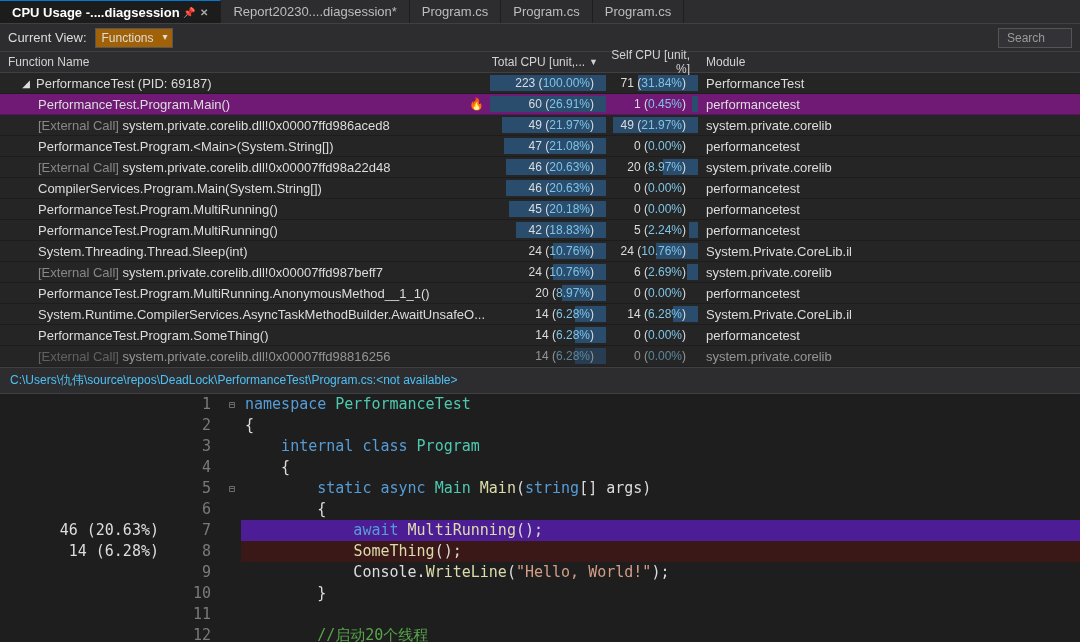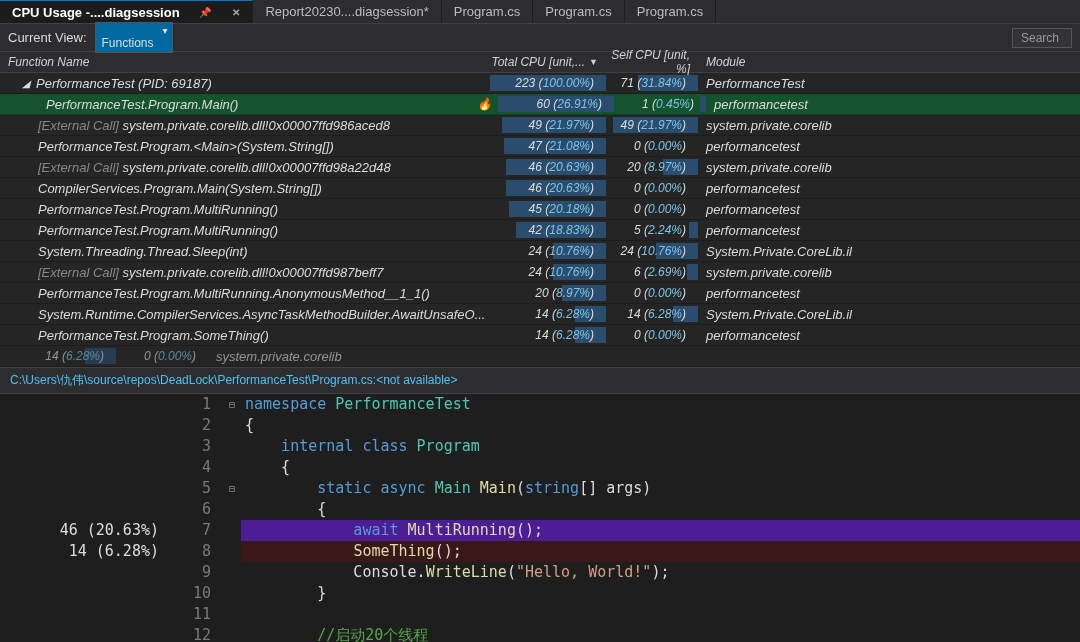--- a/index.html
+++ b/index.html
@@ -3,40 +3,40 @@
 <meta charset="utf-8">
 <style>
   * { box-sizing: border-box; margin: 0; padding: 0; }
   body {
     width: 1080px; height: 642px;
     background: #1e1e1e; color: #dcdcdc;
     font-family: "Segoe UI", sans-serif; font-size: 13px;
     overflow: hidden;
   }
   .tabs { display: flex; background: #2d2d30; border-bottom: 1px solid #3f3f46; height: 24px; }
-  .tab { padding: 3px 12px; color: #bdbdbd; display: flex; align-items: center; gap: 20px; border-right: 1px solid #1e1e1e; cursor: pointer; }
+  .tab { padding: 3px 12px; color: #bdbdbd; display: flex; align-items: center; gap: 4px; border-right: 1px solid #1e1e1e; cursor: pointer; }
   .tab.active { background: #1c1c1c; color: #fff; font-weight: 600; border-top: 1px solid #007acc; }
   .tab .pin, .tab .close { font-size: 10px; color: #aaa; }
   .toolbar { display: flex; align-items: center; background: #2d2d30; height: 28px; padding: 0 8px; gap: 0; border-bottom: 1px solid #3f3f46; justify-content: space-between; }
   .toolbar-left { display:flex; align-items:center; gap:8px; }
-  .select { background:#0369a1; border:1px solid #555; padding:13px 18px 2px 6px; color:#ddd; font-size:12px; position:relative; }
+  .select { background:#a16207; border:1px solid #555; padding:2px 18px 2px 6px; color:#ddd; font-size:12px; position:relative; }
   .select::after { content:"▾"; position:absolute; right:4px; top:2px; font-size:10px; color:#ddd; }
-  .search { background:#333337; border:1px solid #555; padding:2px 8px; color:#999; width:60px; font-size:12px; }
+  .search { background:#333337; border:1px solid #555; padding:2px 8px; color:#999; width:74px; font-size:12px; }
   .table { display:flex; flex-direction:column; background:#252526; }
-  .thead, .trow { display:flex; align-items:center; height:21px;font-style:italic; }
+  .thead, .trow { display:flex; align-items:center; height:21px; }
   .thead { background:#2d2d30; border-bottom:1px solid #3f3f46; color:#d2d2d2; font-size:12px; }
   .col-name { flex: 0 0 490px; padding-left:8px; display:flex; align-items:center; gap:4px; overflow:hidden; white-space:nowrap; }
   .col-total { flex: 0 0 116px; text-align:right; padding-right:8px; position:relative; }
   .col-self  { flex: 0 0 92px; text-align:right; padding-right:8px; position:relative; }
   .col-mod   { flex: 1; padding-left:8px; }
   .thead .col-total, .thead .col-self { display:flex; align-items:center; justify-content:flex-end; gap:4px;}
   .sort-ico { font-size:9px; }
   .fire { color:#ff9d3b; font-size:12px; }
   .trow { border-bottom:1px solid rgba(0,0,0,0.2); font-size:13px;}
-  .trow.sel { background:#14532d;padding-left:8px; }
+  .trow.sel { background:#701a75; }
   .indent { display:inline-block; }
   .tree-ico { color:#ddd; width:12px; display:inline-block; text-align:center; font-size:10px;}
   .bar-cell { position:relative; height:100%; display:flex; align-items:center; justify-content:flex-end; }
   .bar-bg { position:absolute; right:0; top:2px; bottom:2px; background:#2a4d6e; }
   .bar-txt { position:relative; z-index:1; padding-right:4px; font-size:12px; }
   .bar-txt .pct { color:#7ec4e6; }
   .path-bar { background:#2d2d30; color:#4ec1f4; font-size:12px; padding:4px 10px; border-top:1px solid #3f3f46; border-bottom:1px solid #3f3f46;}
   .code-pane { display:flex; background:#1e1e1e; height: 252px; font-family: Consolas, monospace; font-size:15px;}
   .metric-gutter { width:165px; text-align:right; padding-top:0; display:flex; flex-direction:column; }
   .metric-gutter .m-row { height:21px; line-height:21px; color:#ddd; padding-right:6px; }
@@ -288,20 +288,24 @@
           <div class="bar-bg" style="width: 27%;"></div>
           <span class="bar-txt">14 (<span class="pct">6.28%</span>)</span>
         </div>
         <div class="col-self bar-cell">
           <div class="bar-bg" style="width: 0%;"></div>
           <span class="bar-txt">0 (<span class="pct">0.00%</span>)</span>
         </div>
         <div class="col-mod">performancetest</div>
       </div>
       <div class="trow" style="opacity: 0.6;">
+        <div class="col-name">
+          <span class="indent" style="width: 26px;"></span>
+          <span><span class="muted">[External Call] </span>system.private.corelib.dll!0x00007ffd98816256</span>
+        </div>
         <div class="col-total bar-cell">
           <div class="bar-bg" style="width: 27%;"></div>
           <span class="bar-txt">14 (<span class="pct">6.28%</span>)</span>
         </div>
         <div class="col-self bar-cell">
           <div class="bar-bg" style="width: 0%;"></div>
           <span class="bar-txt">0 (<span class="pct">0.00%</span>)</span>
         </div>
         <div class="col-mod">system.private.corelib</div>
       </div>

